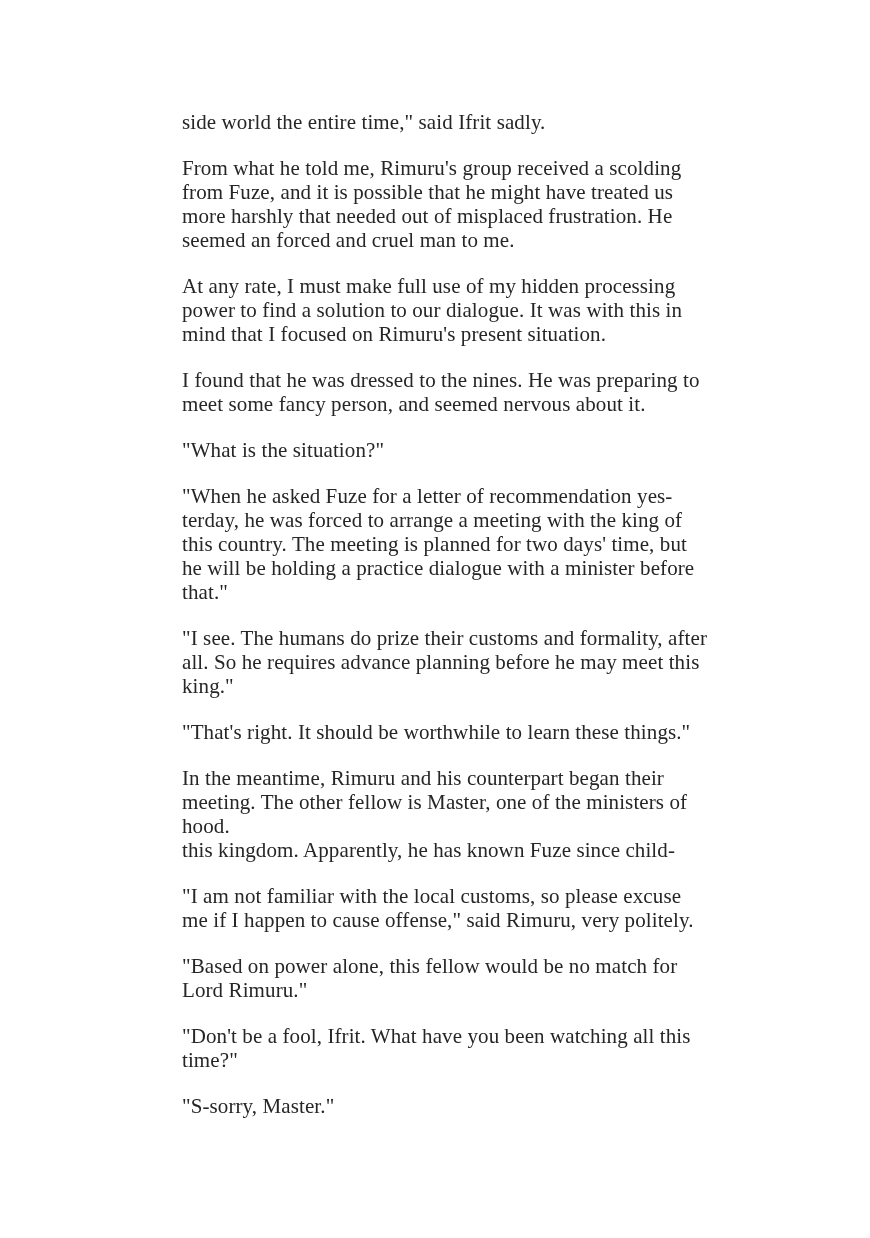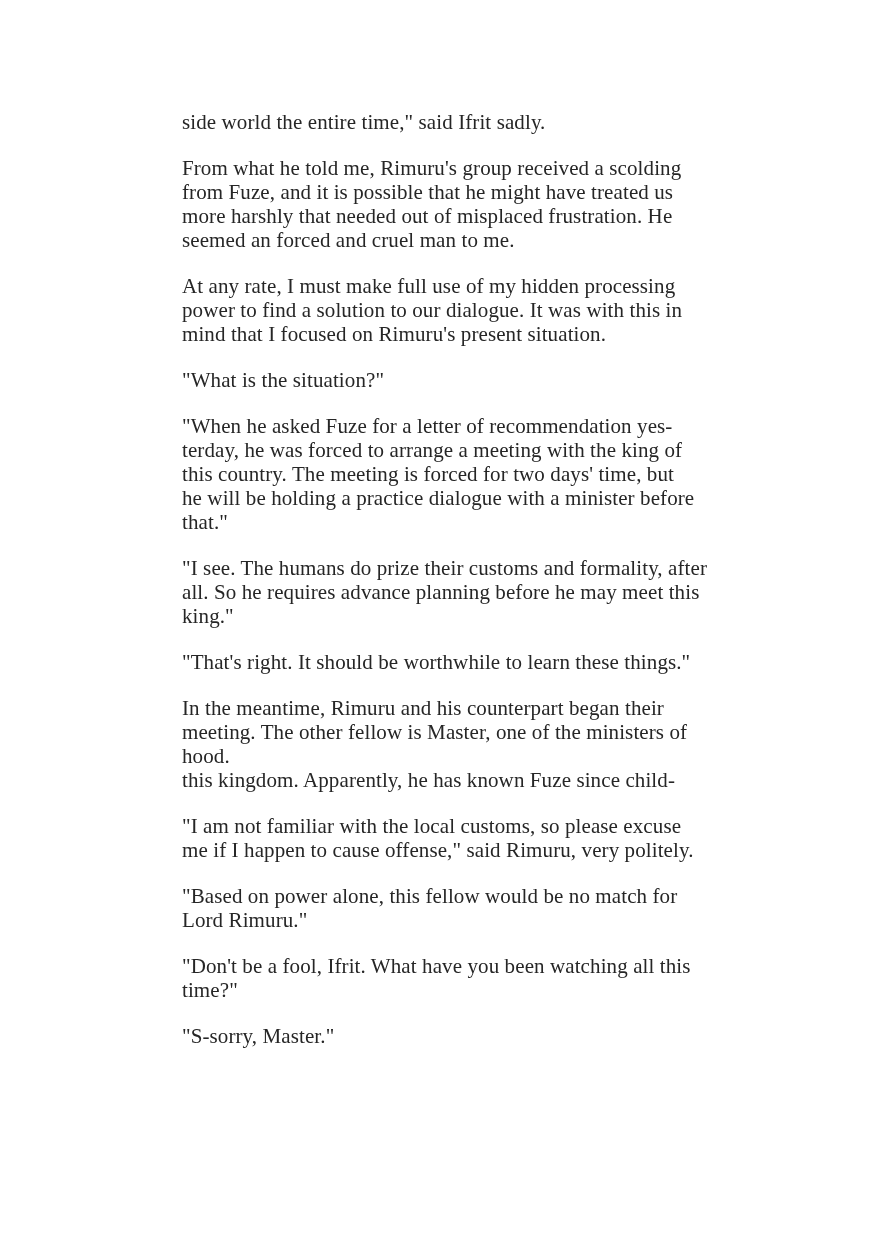--- a/index.html
+++ b/index.html
@@ -52,26 +52,30 @@
         <div class="line">from Fuze, and it is possible that he might have treated us</div>
         <div class="line">more harshly that needed out of misplaced frustration. He</div>
         <div class="line">seemed an forced and cruel man to me.</div>
       </div>
       <div class="paragraph">
         <div class="line">At any rate, I must make full use of my hidden processing</div>
         <div class="line">power to find a solution to our dialogue. It was with this in</div>
         <div class="line">mind that I focused on Rimuru's present situation.</div>
       </div>
       <div class="paragraph">
+        <div class="line">I found that he was dressed to the nines. He was preparing to</div>
+        <div class="line">meet some fancy person, and seemed nervous about it.</div>
+      </div>
+      <div class="paragraph">
         <div class="line">"What is the situation?"</div>
       </div>
       <div class="paragraph">
         <div class="line">"When he asked Fuze for a letter of recommendation yes-</div>
         <div class="line">terday, he was forced to arrange a meeting with the king of</div>
-        <div class="line">this country. The meeting is forced for two days' time, but</div>
+        <div class="line">this country. The meeting is planned for two days' time, but</div>
         <div class="line">he will be holding a practice dialogue with a minister before</div>
         <div class="line">that."</div>
       </div>
       <div class="paragraph">
         <div class="line">"I see. The humans do prize their customs and formality, after</div>
         <div class="line">all. So he requires advance planning before he may meet this</div>
         <div class="line">king."</div>
       </div>
       <div class="paragraph">
         <div class="line">"That's right. It should be worthwhile to learn these things."</div>

